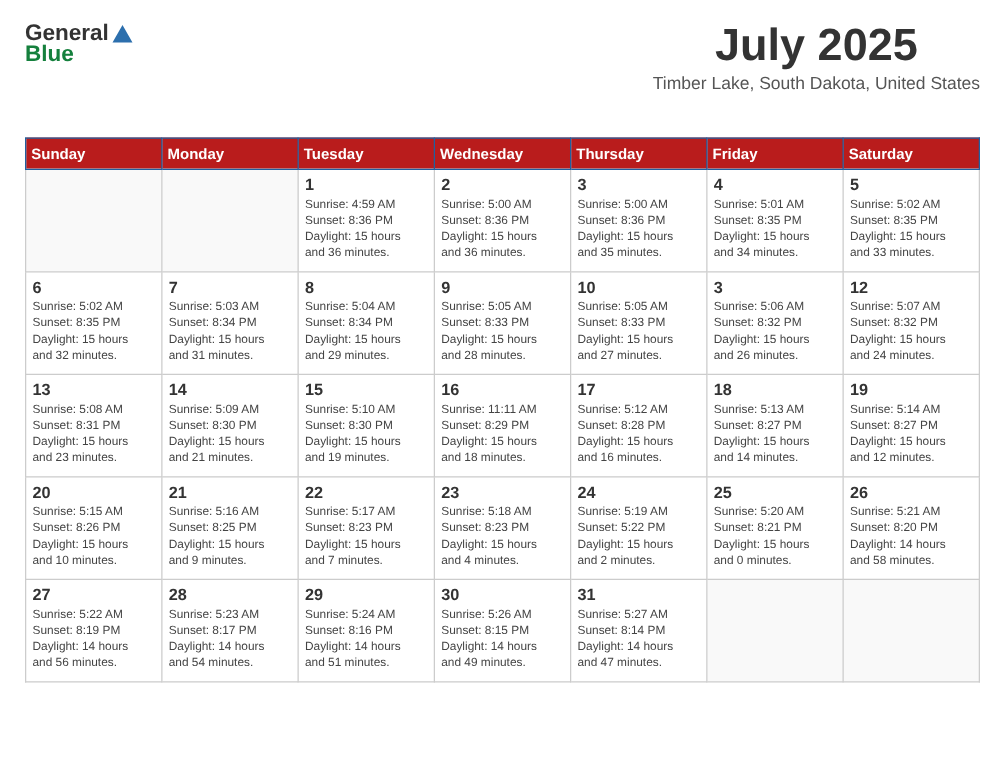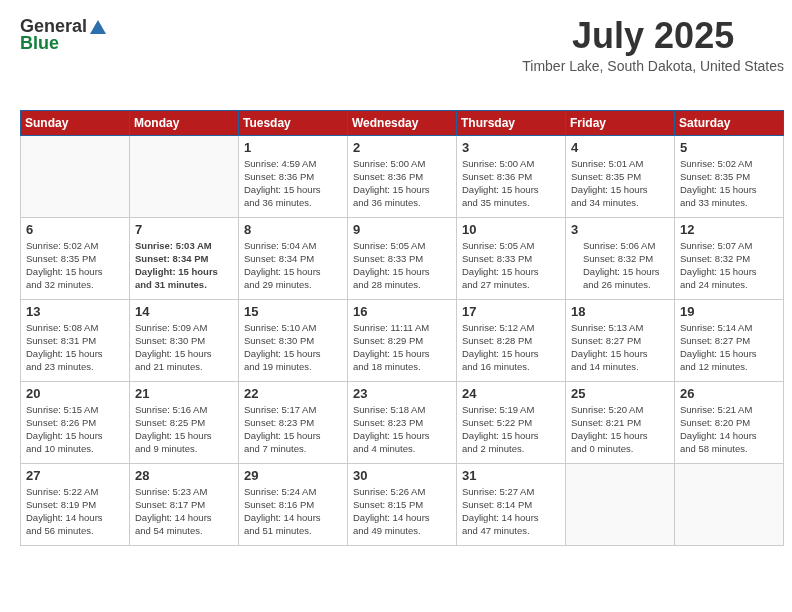--- a/index.html
+++ b/index.html
@@ -173,21 +173,21 @@
         <tr>
           <td>
             <span class="day-number">6</span>
             <div class="day-info" style="white-space: pre-line;">Sunrise: 5:02 AM
 Sunset: 8:35 PM
 Daylight: 15 hours
 and 32 minutes.</div>
           </td>
           <td>
             <span class="day-number">7</span>
-            <div class="day-info" style="white-space: pre-line; font-weight: bold;">Sunrise: 5:03 AM
+            <div class="day-info" style="white-space: pre-line;">Sunrise: 5:03 AM
 Sunset: 8:34 PM
 Daylight: 15 hours
 and 31 minutes.</div>
           </td>
           <td>
             <span class="day-number">8</span>
             <div class="day-info" style="white-space: pre-line;">Sunrise: 5:04 AM
 Sunset: 8:34 PM
 Daylight: 15 hours
 and 29 minutes.</div>
@@ -201,21 +201,21 @@
           </td>
           <td>
             <span class="day-number">10</span>
             <div class="day-info" style="white-space: pre-line;">Sunrise: 5:05 AM
 Sunset: 8:33 PM
 Daylight: 15 hours
 and 27 minutes.</div>
           </td>
           <td>
             <span class="day-number">3</span>
-            <div class="day-info" style="white-space: pre-line; margin-left: 12px;">Sunrise: 5:06 AM
+            <div class="day-info" style="white-space: pre-line;">Sunrise: 5:06 AM
 Sunset: 8:32 PM
 Daylight: 15 hours
 and 26 minutes.</div>
           </td>
           <td>
             <span class="day-number">12</span>
             <div class="day-info" style="white-space: pre-line;">Sunrise: 5:07 AM
 Sunset: 8:32 PM
 Daylight: 15 hours
 and 24 minutes.</div>

